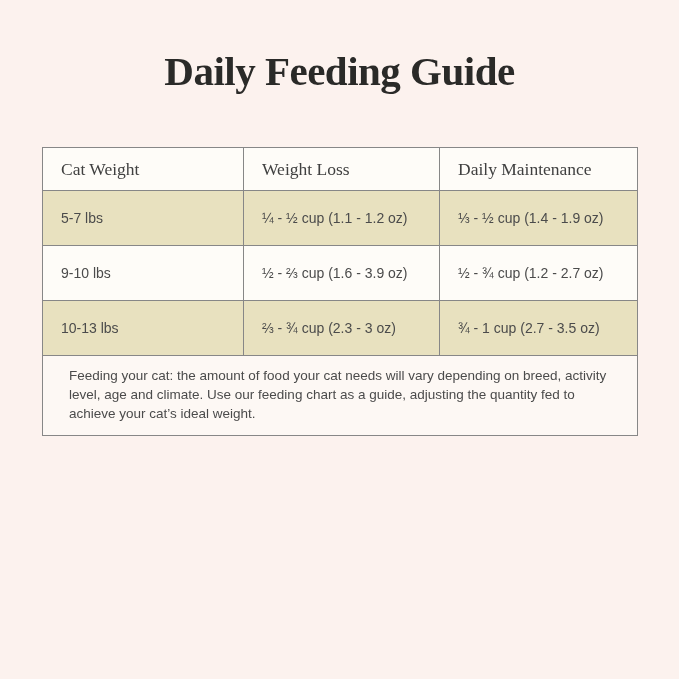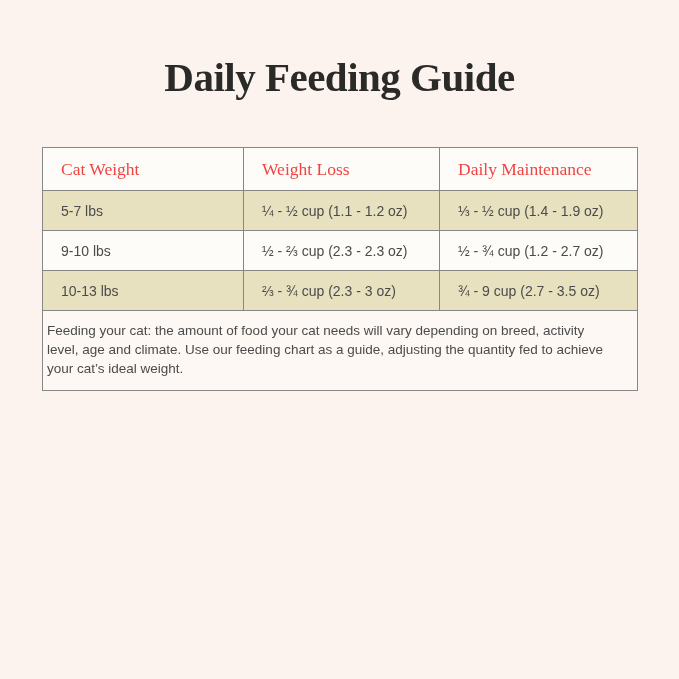--- a/index.html
+++ b/index.html
@@ -6,21 +6,21 @@
   html, body { margin: 0; padding: 0; }
   body {
     width: 679px;
     height: 679px;
     background: #fcf2ee;
     font-family: "Liberation Sans", sans-serif;
     position: relative;
     overflow: hidden;
   }
   .page-title {
-    margin: 15px;
+    margin: 9px;
     padding-top: 38px;
     text-align: center;
     font-family: "Liberation Serif", "DejaVu Serif", serif;
     font-weight: 600;
     font-size: 41px;
     letter-spacing: -0.5px;
     color: #2a2a28;
   }
   table.feeding-table {
     position: absolute;
@@ -34,40 +34,40 @@
   .feeding-table td {
     border: 1px solid #878787;
     text-align: left;
     vertical-align: middle;
   }
   .feeding-table th {
     background: #fefcf8;
     font-family: "Liberation Serif", "DejaVu Serif", serif;
     font-weight: 400;
     font-size: 17.5px;
-    color: #ef4444;
+    color: #404040;
     height: 43px;
     padding: 0 0 0 18px;
   }
   .feeding-table td.data-cell {
     background: #fefcf8;
     font-size: 14px;
     color: #4b4b4b;
-    height: 40px;
+    height: 55px;
     padding: 0 0 0 18px;
   }
   .feeding-table tr.row-alt td.data-cell {
     background: #e8e1bf;
   }
   .feeding-table td.note-cell {
     background: #fdf8f4;
     font-size: 13.5px;
     color: #4b4b4b;
     line-height: 1.42;
-    padding: 10px 18px 12px 4px;
+    padding: 10px 18px 12px 26px;
   }
 </style>
 </head>
 <body>
 
 <h1 class="page-title">Daily Feeding Guide</h1>
 
 <table class="feeding-table">
   <colgroup>
     <col style="width:201px">
@@ -82,25 +82,25 @@
     </tr>
   </thead>
   <tbody>
     <tr class="row-alt">
       <td class="data-cell">5-7 lbs</td>
       <td class="data-cell">¼ - ½ cup (1.1 - 1.2 oz)</td>
       <td class="data-cell">⅓ - ½ cup (1.4 - 1.9 oz)</td>
     </tr>
     <tr>
       <td class="data-cell">9-10 lbs</td>
-      <td class="data-cell">½ - ⅔ cup (2.3 - 2.3 oz)</td>
+      <td class="data-cell">½ - ⅔ cup (1.6 - 3.9 oz)</td>
       <td class="data-cell">½ - ¾ cup (1.2 - 2.7 oz)</td>
     </tr>
     <tr class="row-alt">
       <td class="data-cell">10-13 lbs</td>
       <td class="data-cell">⅔ - ¾ cup (2.3 - 3 oz)</td>
-      <td class="data-cell">¾ - 9 cup (2.7 - 3.5 oz)</td>
+      <td class="data-cell">¾ - 1 cup (2.7 - 3.5 oz)</td>
     </tr>
     <tr>
       <td class="note-cell" colspan="3">Feeding your cat: the amount of food your cat needs will vary depending on breed, activity level, age and climate. Use our feeding chart as a guide, adjusting the quantity fed to achieve your cat’s ideal weight.</td>
     </tr>
   </tbody>
 </table>
 
 </body></html>

